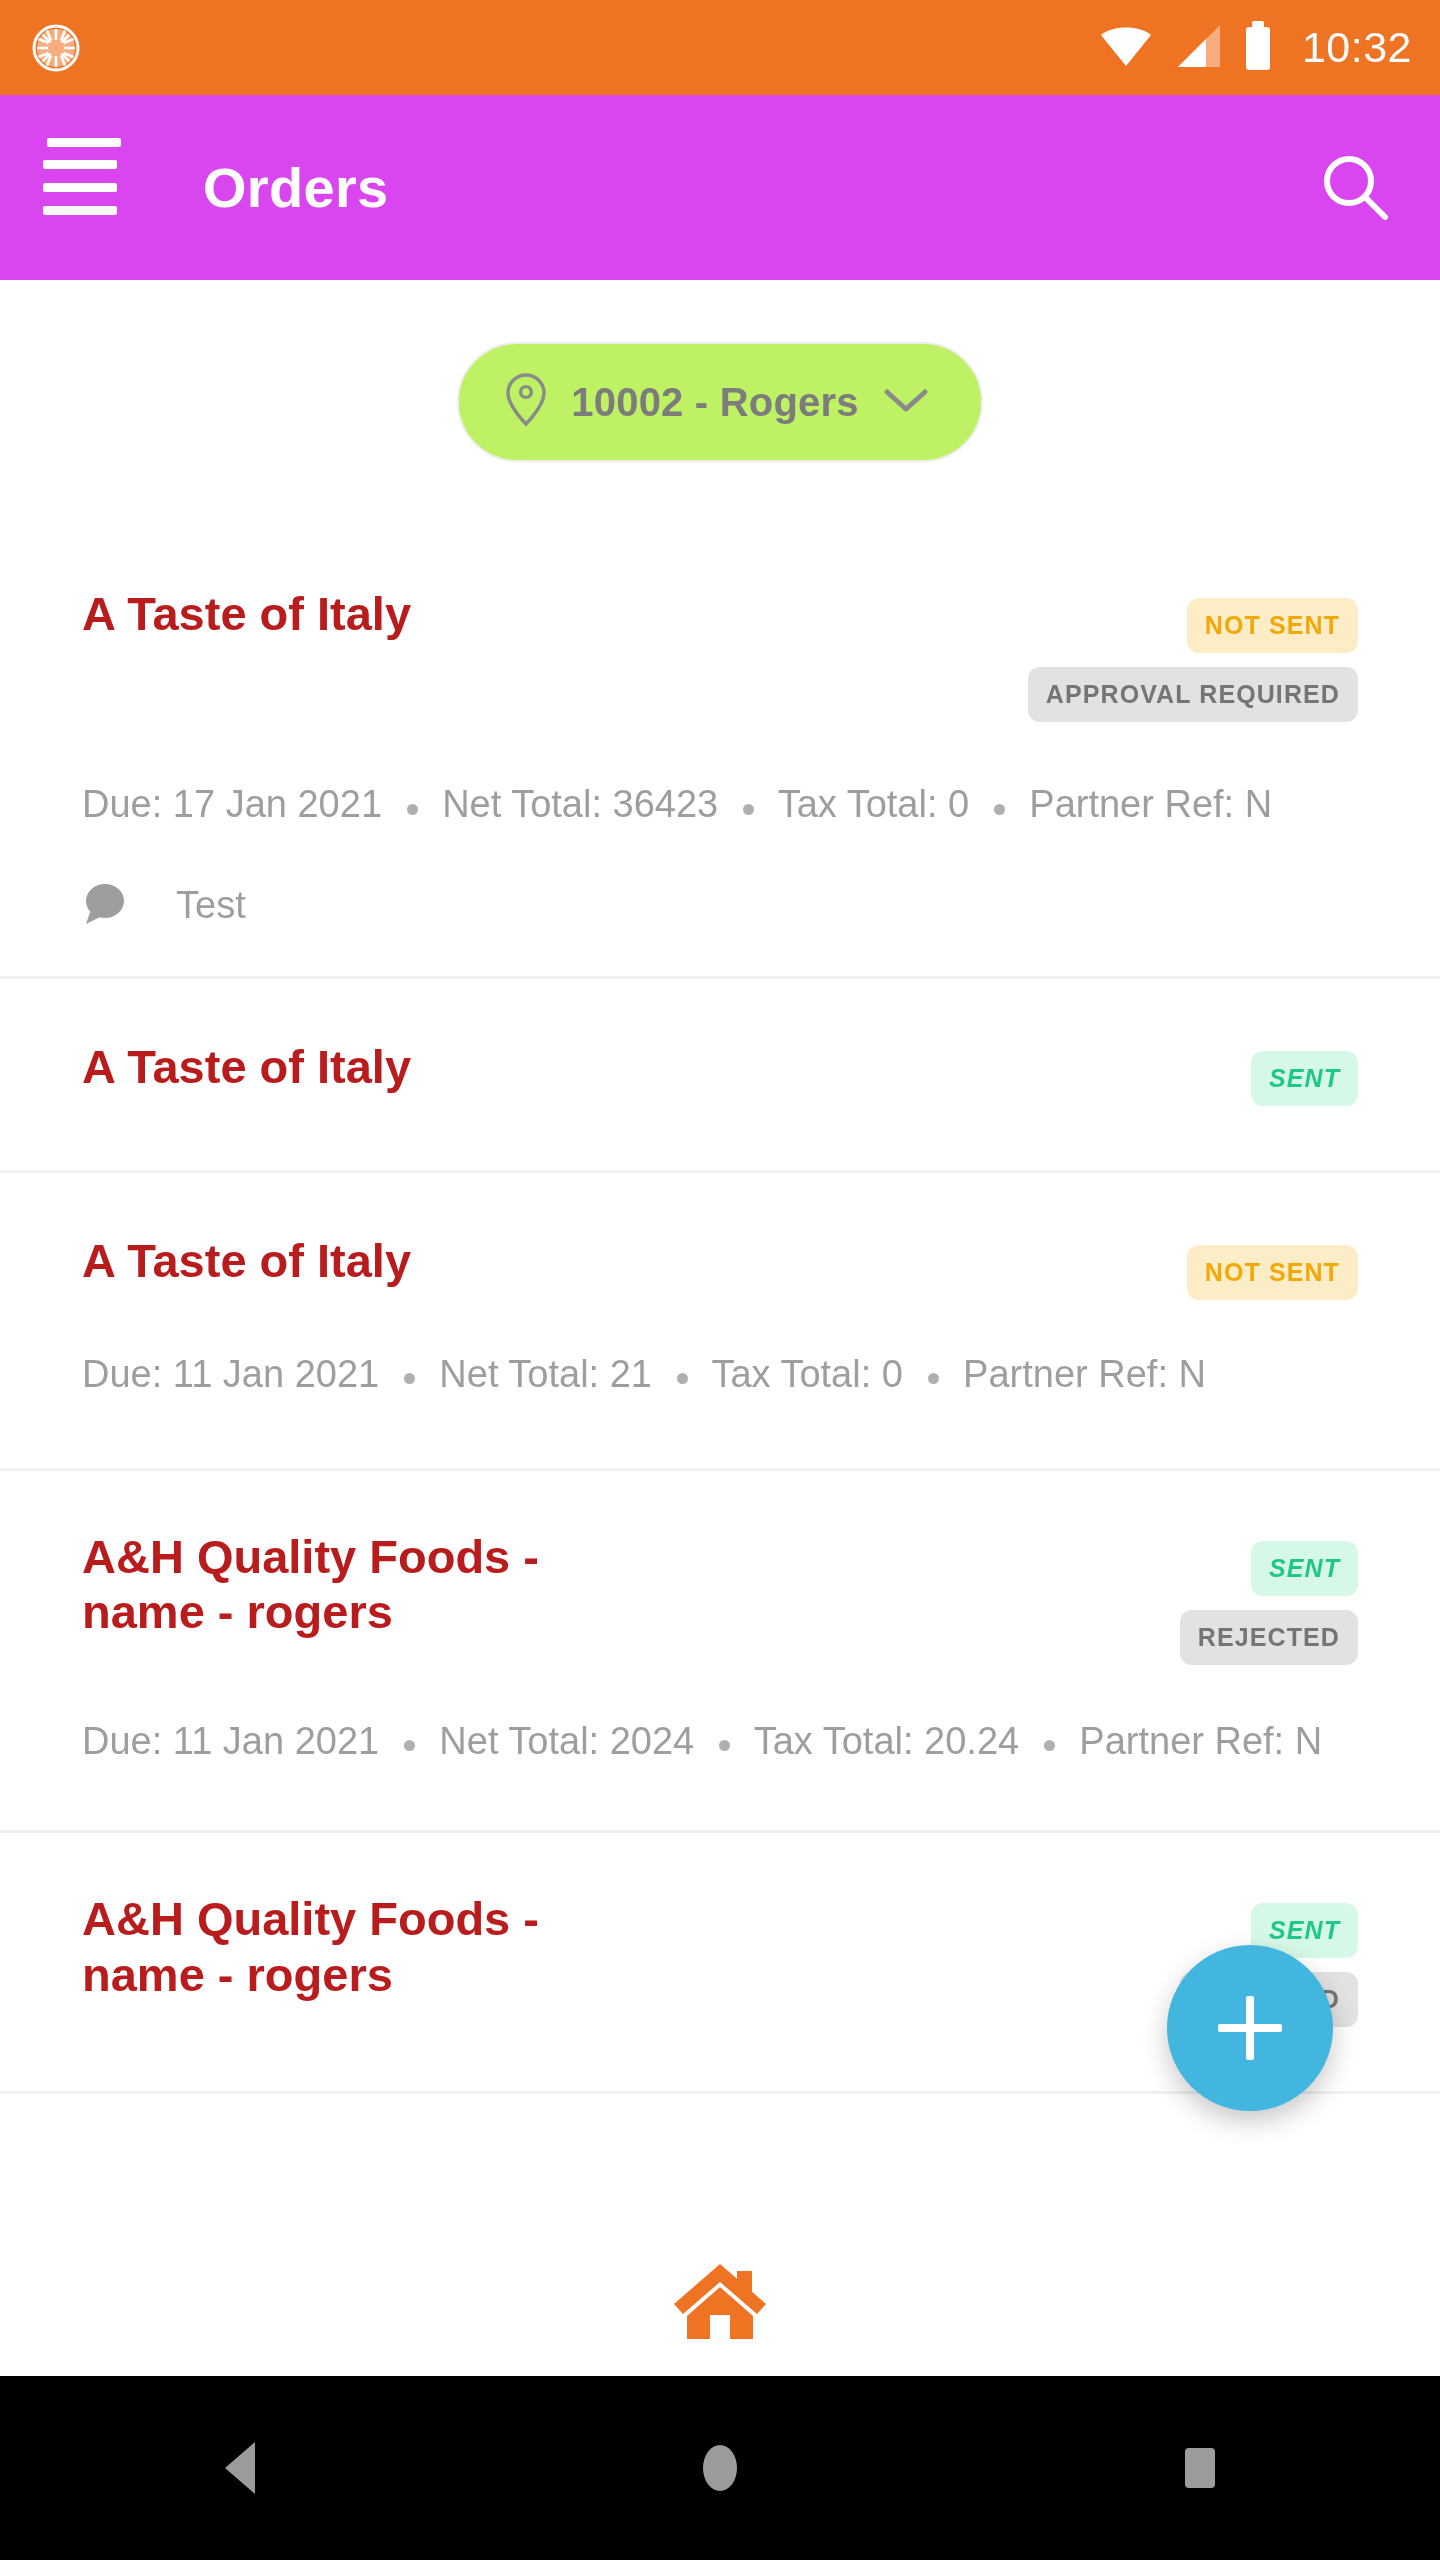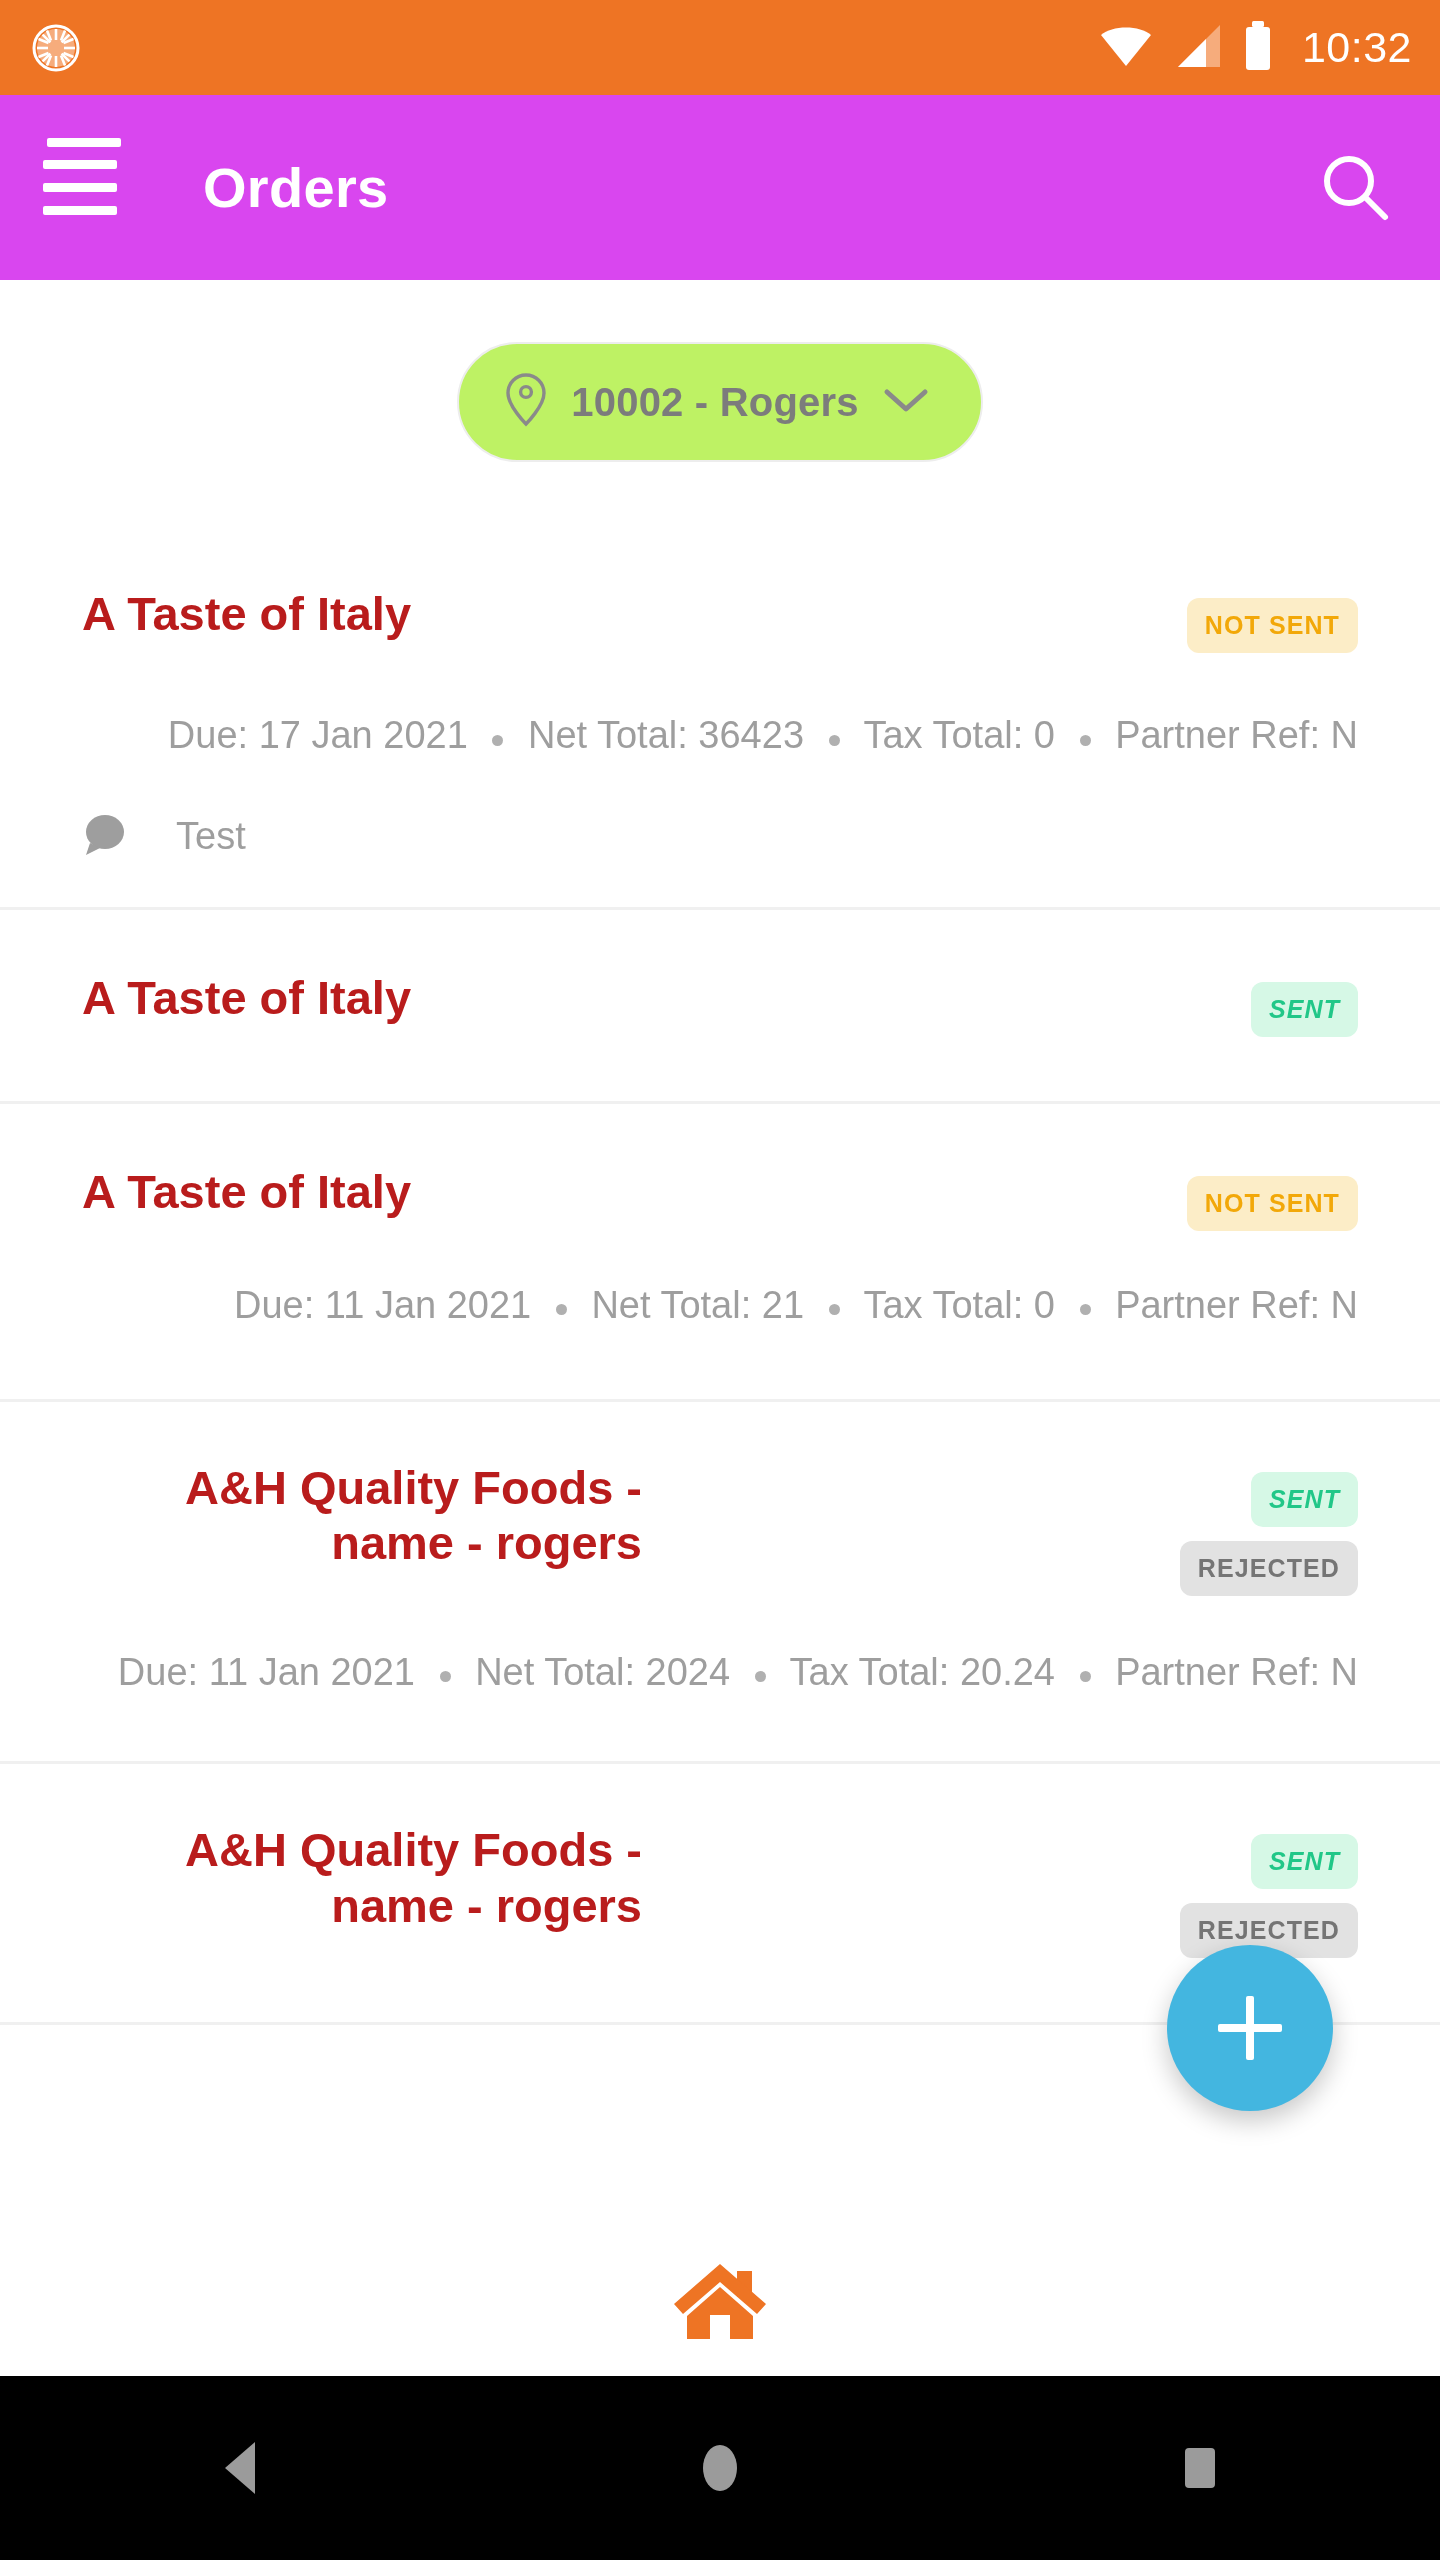--- a/index.html
+++ b/index.html
@@ -2,21 +2,21 @@
 <html><head>
 <meta charset="utf-8">
 <style>
   * { margin:0; padding:0; box-sizing:border-box; }
   html, body {
     width:1440px; height:2560px;
     background:#ffffff;
     font-family:"Liberation Sans", sans-serif;
     overflow:hidden;
   }
-  #screen { position:relative; width:1440px; height:2440px; background:#ffffff;text-align:right; }
+  #screen { position:relative; width:1440px; height:2440px; background:#ffffff; }
 
   
   .statusbar {
     position:absolute; top:0; left:0; width:1440px; height:95px;
     background:#EE7424;
     display:flex; align-items:center; padding:0 28px;
   }
   .sb-left { display:flex; align-items:center; }
   .sb-spacer { flex:1; }
   .sb-right { display:flex; align-items:center; gap:18px; }
@@ -220,20 +220,21 @@
           </svg>
         </span>
       </div>
     </div>
 
     <div class="order-item r1">
       <div class="order-head">
         <div class="order-title">A Taste of Italy</div>
         <div class="order-badges">
           <span class="badge badge-notsent">NOT SENT</span>
+          <span class="badge badge-grey">APPROVAL REQUIRED</span>
         </div>
       </div>
       <div class="order-meta">
         <span>Due: 17 Jan 2021</span>
         <span class="dot-sep"><i></i></span>
         <span>Net Total: 36423</span>
         <span class="dot-sep"><i></i></span>
         <span>Tax Total: 0</span>
         <span class="dot-sep"><i></i></span>
         <span>Partner Ref: N</span>

